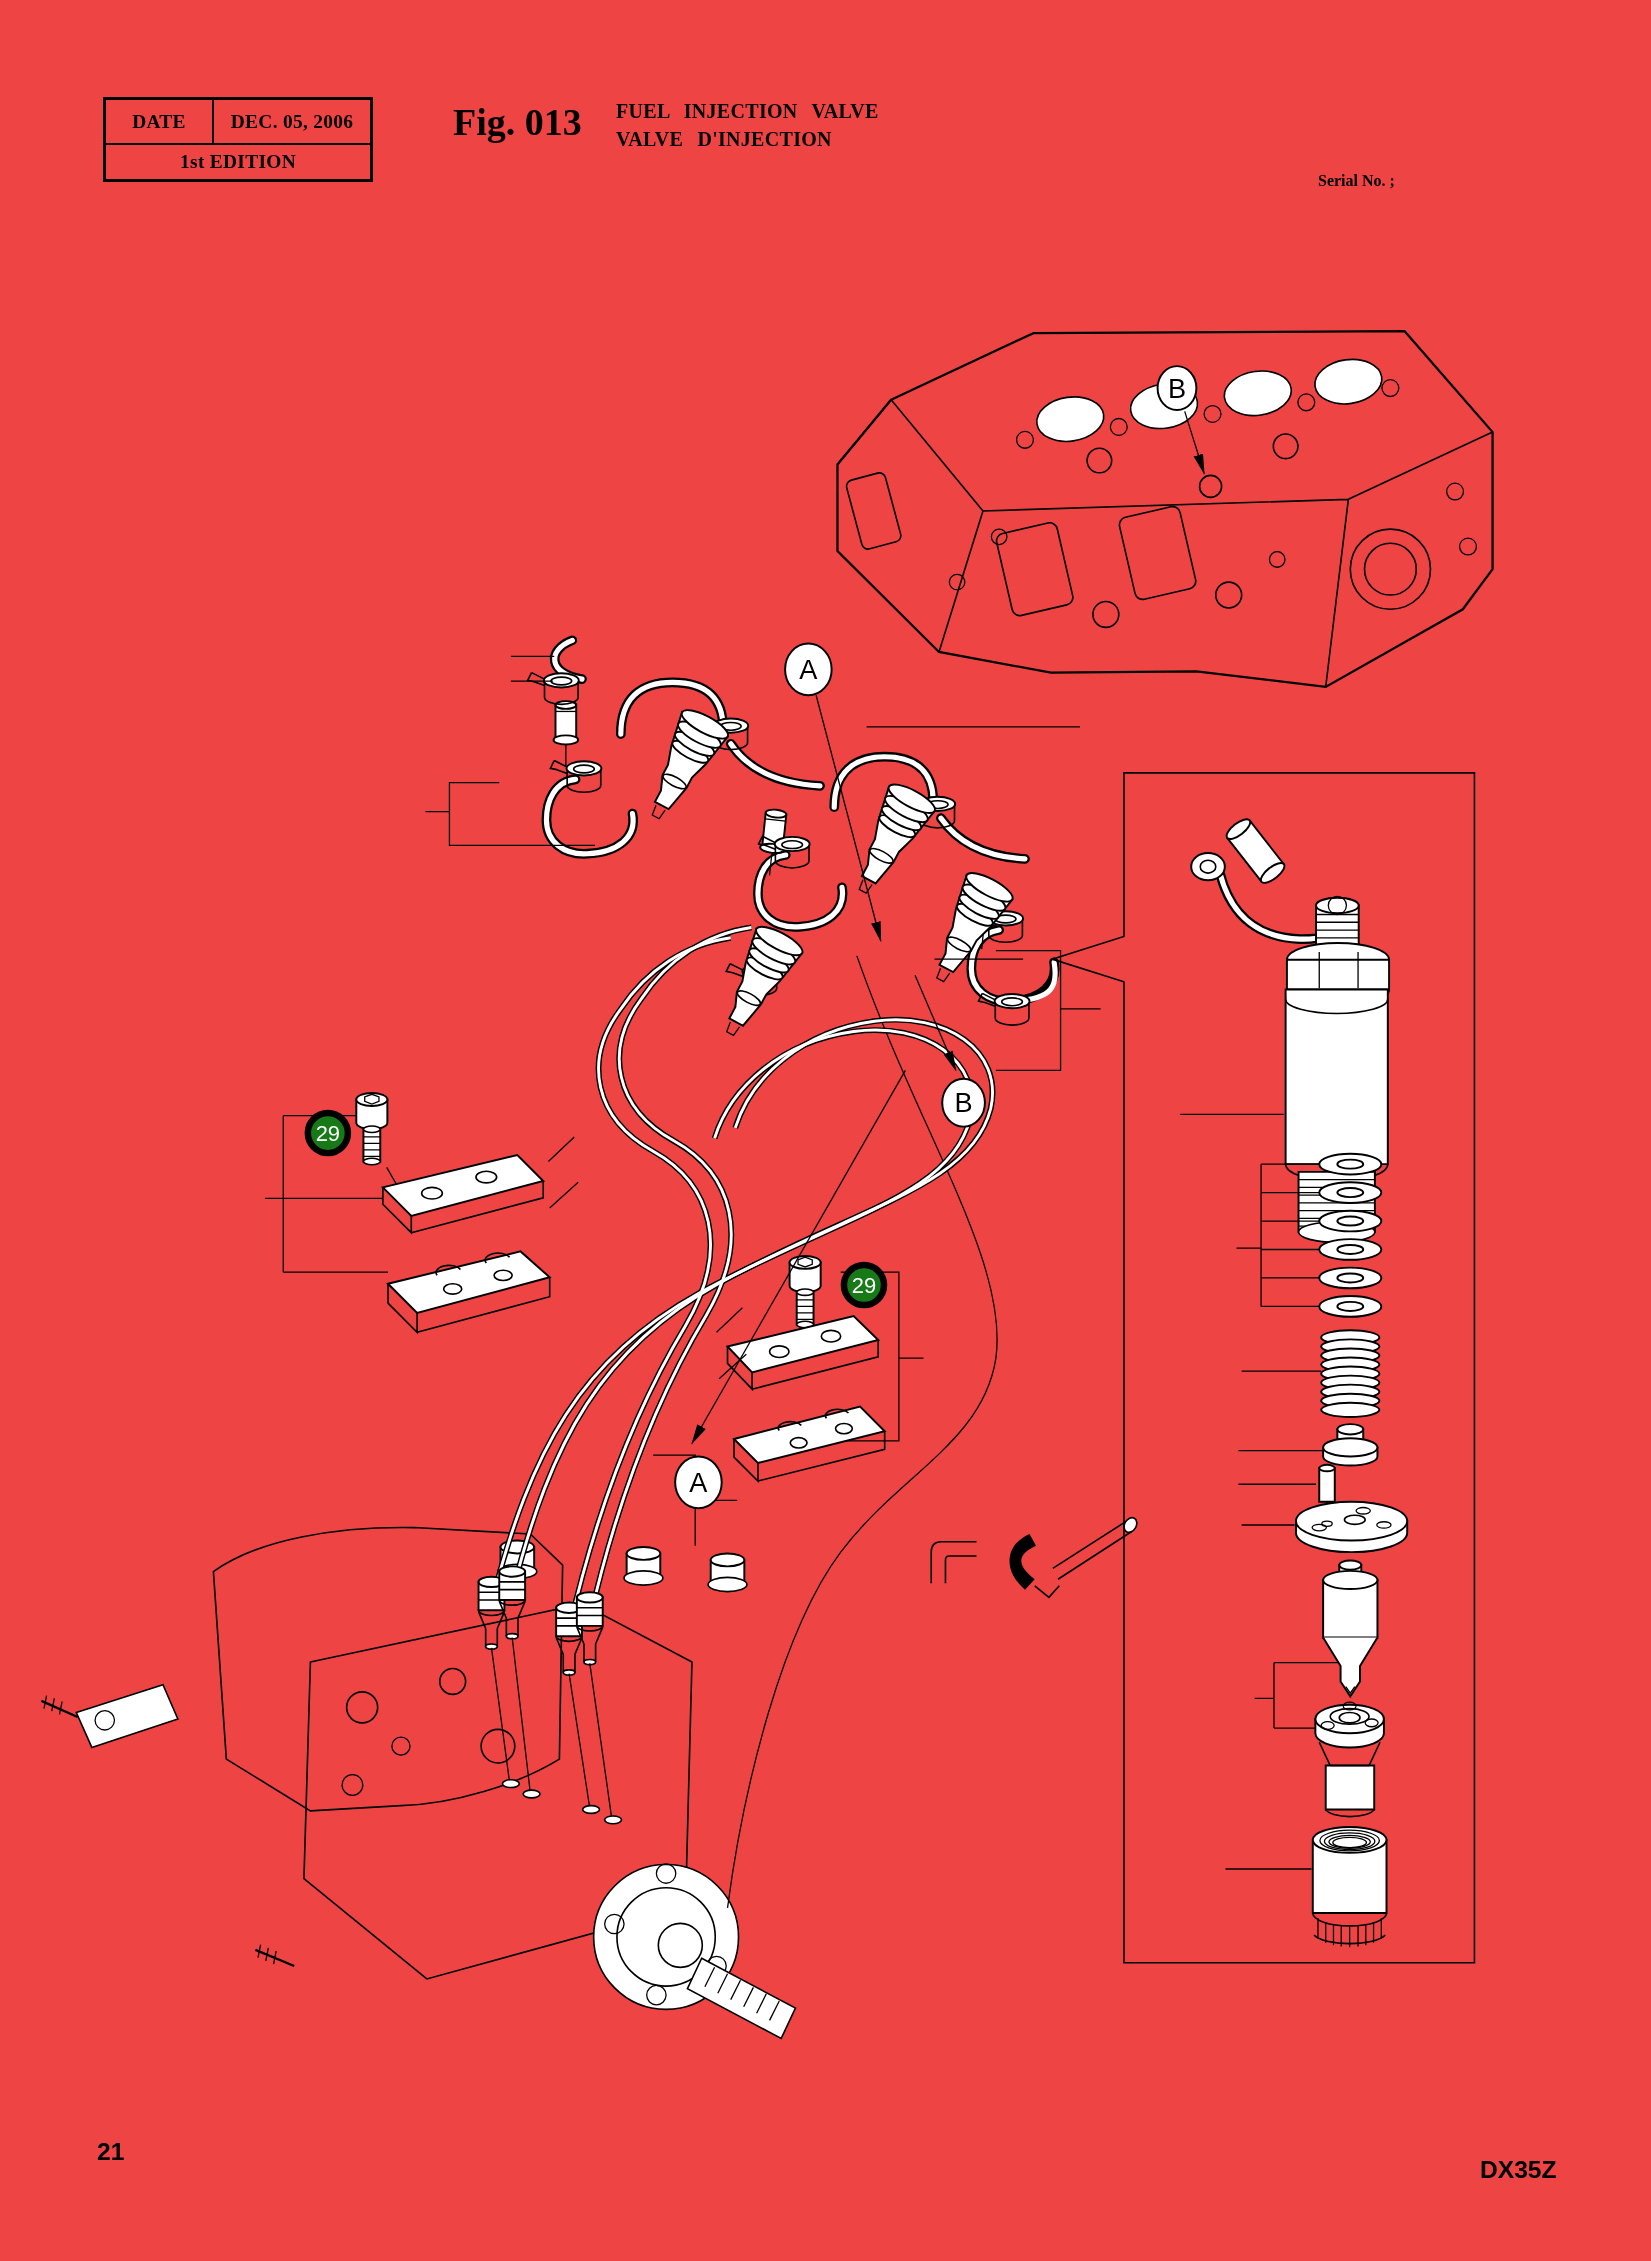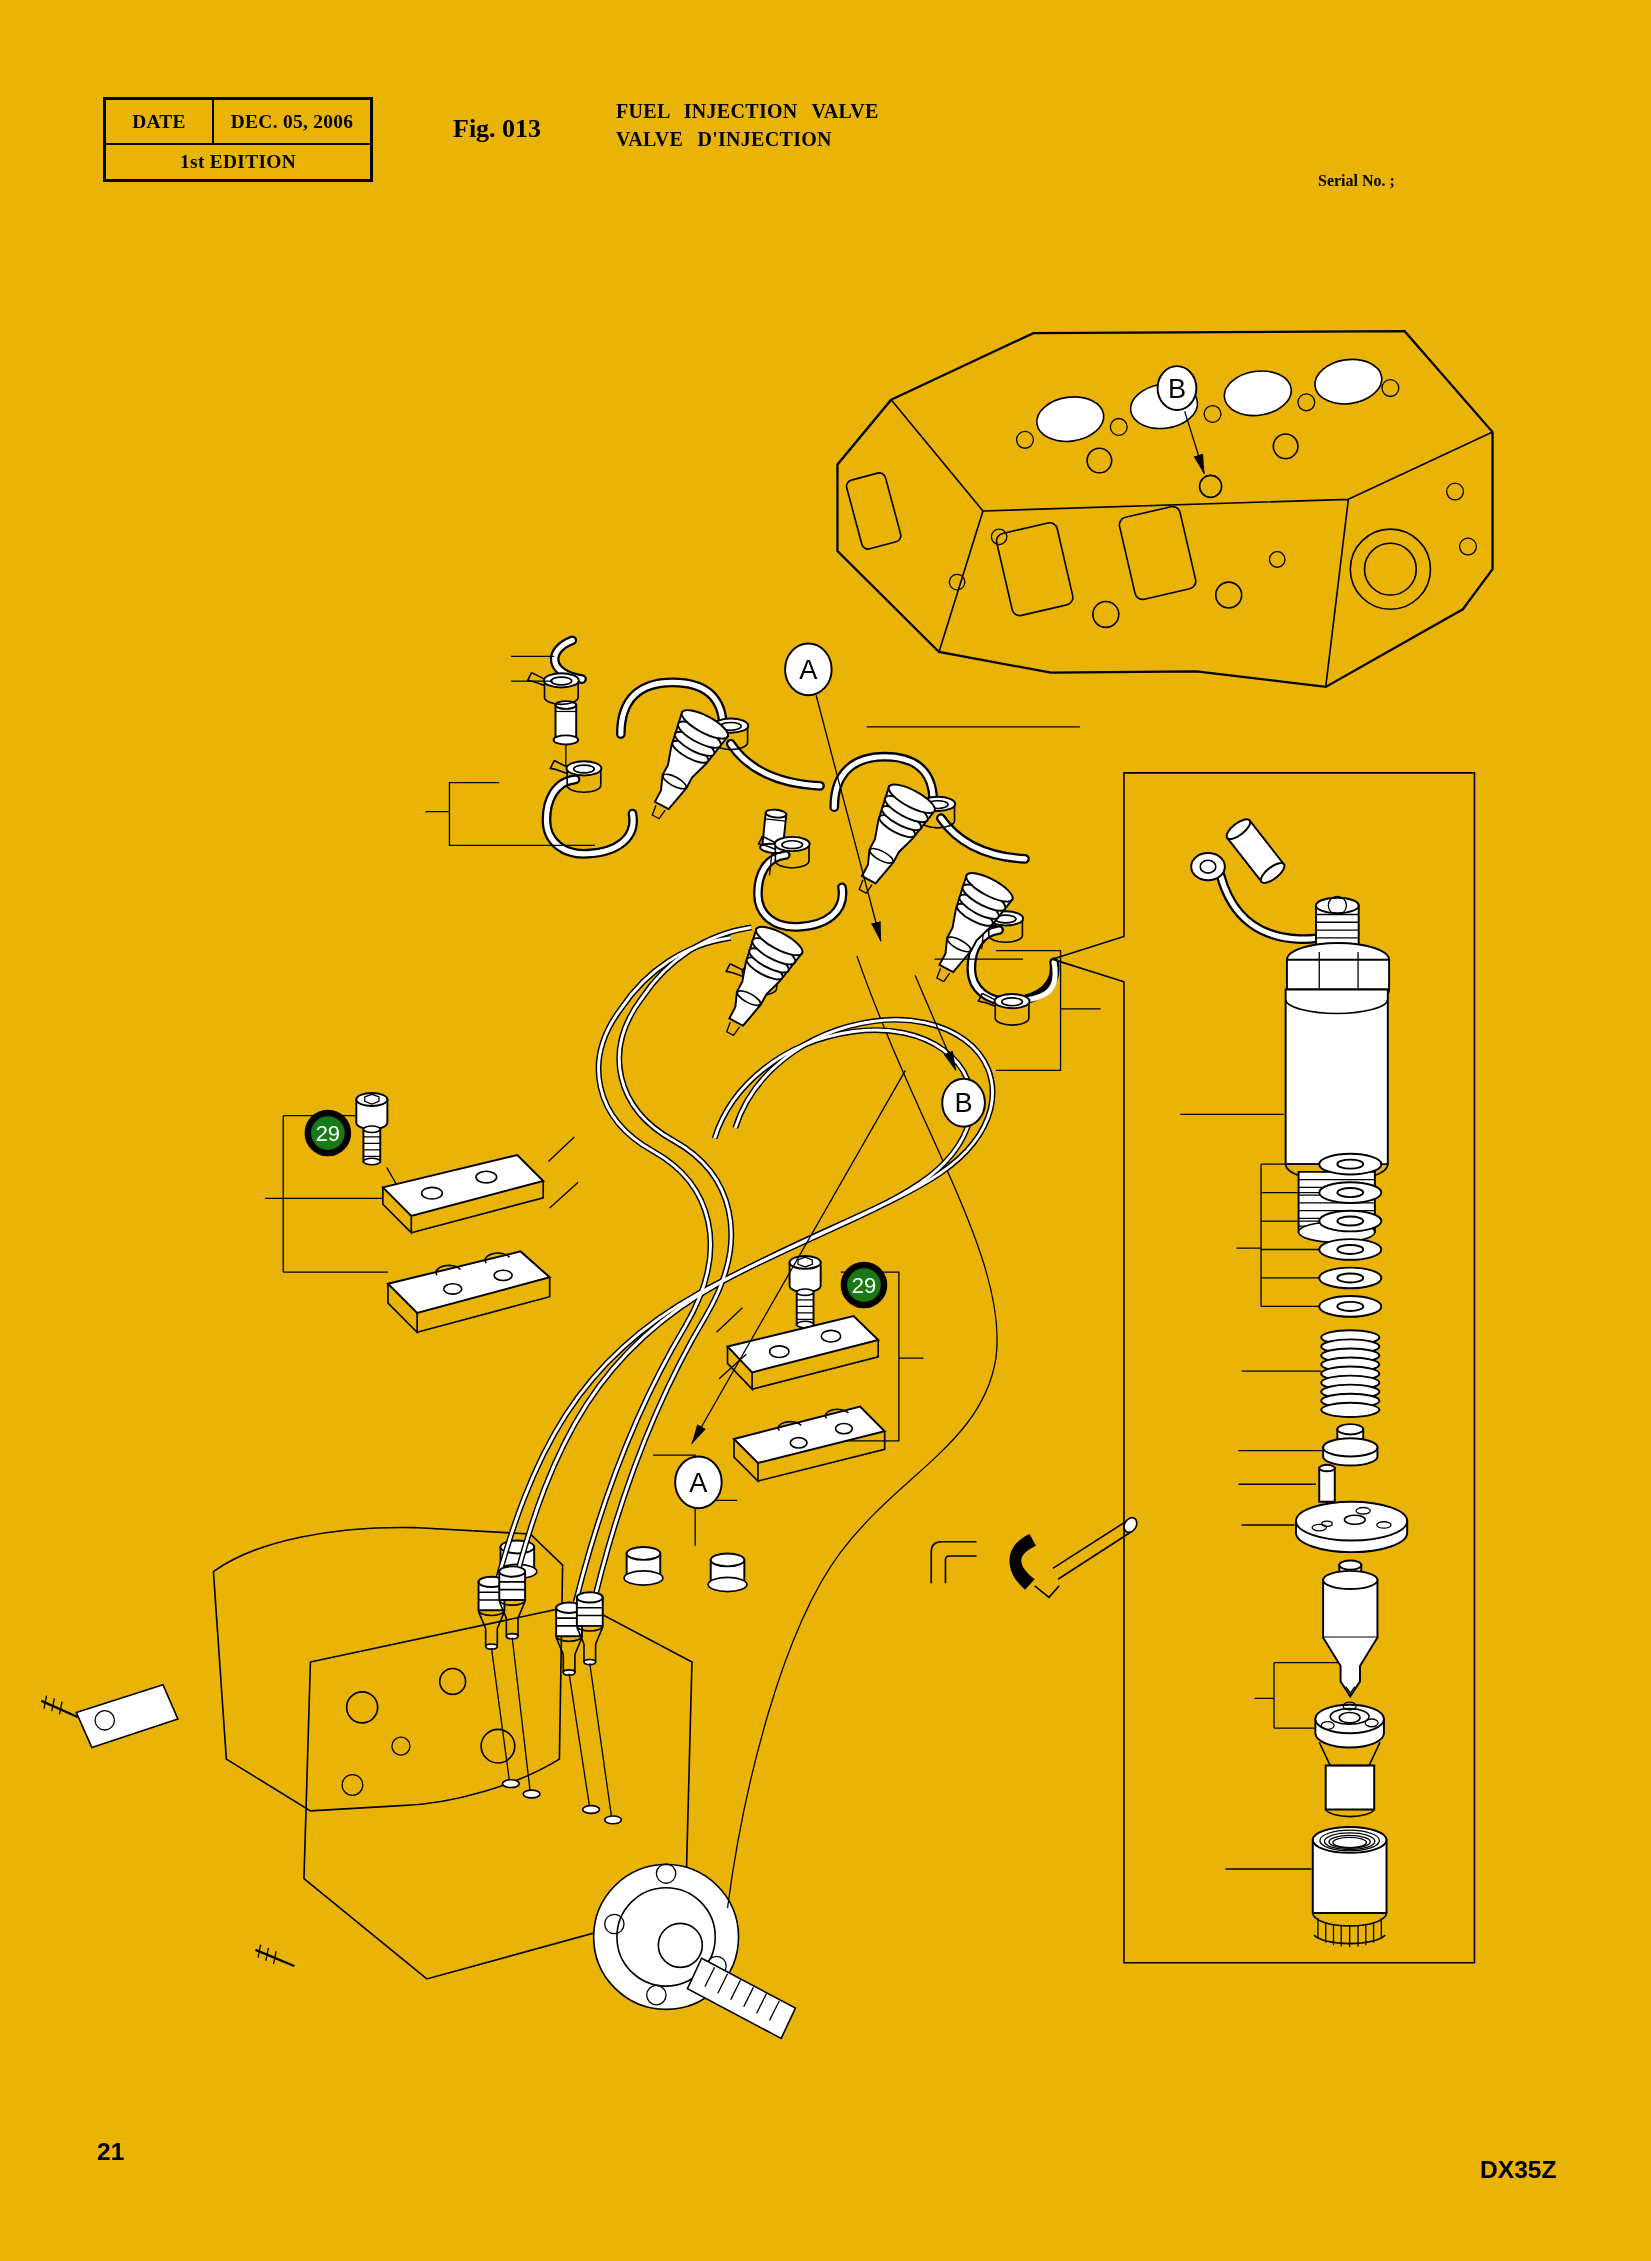--- a/index.html
+++ b/index.html
@@ -1,27 +1,27 @@
 <!DOCTYPE html>
 <html style="font-size:10.3px"><head>
 <meta charset="utf-8">
 <style>
   html,body{margin:0;padding:0;background:#fff;}
-  .page{position:relative;width:1651px;height:2261px;background:#eab308;overflow:hidden;
+  .page{position:relative;width:1651px;height:2261px;background:#ef4444;overflow:hidden;
         font-family:"Liberation Serif", serif;color:#000;}
   
   .datebox{position:absolute;left:103px;top:97px;width:270px;height:85px;
            border:3.9px solid #000;box-sizing:border-box;}
   .datebox .row1{position:absolute;left:0;top:0;width:100%;height:45px;border-bottom:2.6px solid #000;box-sizing:border-box;}
   .datebox .cell-date{position:absolute;left:0;top:0;width:108px;height:43px;border-right:2.6px solid #000;
            box-sizing:border-box;display:flex;align-items:center;justify-content:center;}
   .datebox .cell-val{position:absolute;left:108px;top:0;right:0;height:43px;display:flex;align-items:center;justify-content:center;}
   .datebox .row2{position:absolute;left:0;top:45px;width:100%;bottom:0;display:flex;align-items:center;justify-content:center;text-align:center;}
   .hdr-serif{font-weight:700;font-size:19.4px;letter-spacing:0.3px;}
-  .figlabel{position:absolute;left:453px;top:114px;font-weight:700;font-size:26px;}
+  .figlabel{position:absolute;left:453px;top:100px;font-weight:700;font-size:38px;}
   .titles{position:absolute;left:616px;top:98px;line-height:1.38;}
   .titles .t{font-weight:700;font-size:20px;word-spacing:9px;letter-spacing:0.3px;white-space:nowrap;font-family:Liberation Serif, serif;}
   .serial{position:absolute;left:1318px;top:172px;font-weight:700;font-size:16px;}
   
   .pagenum{position:absolute;left:97px;top:2138px;font-family:"Liberation Sans",sans-serif;font-weight:700;font-size:24.6px;}
   .model{position:absolute;left:1480px;top:2138px;font-family:"Liberation Sans",sans-serif;font-weight:700;font-size:24.6px;margin-top:18px;}
   
   svg text{font-family:"Liberation Sans",sans-serif;}
   .s2{fill:none;stroke:#000;stroke-width:2.5;}
   .s3{fill:none;stroke:#000;stroke-width:3.5;}

